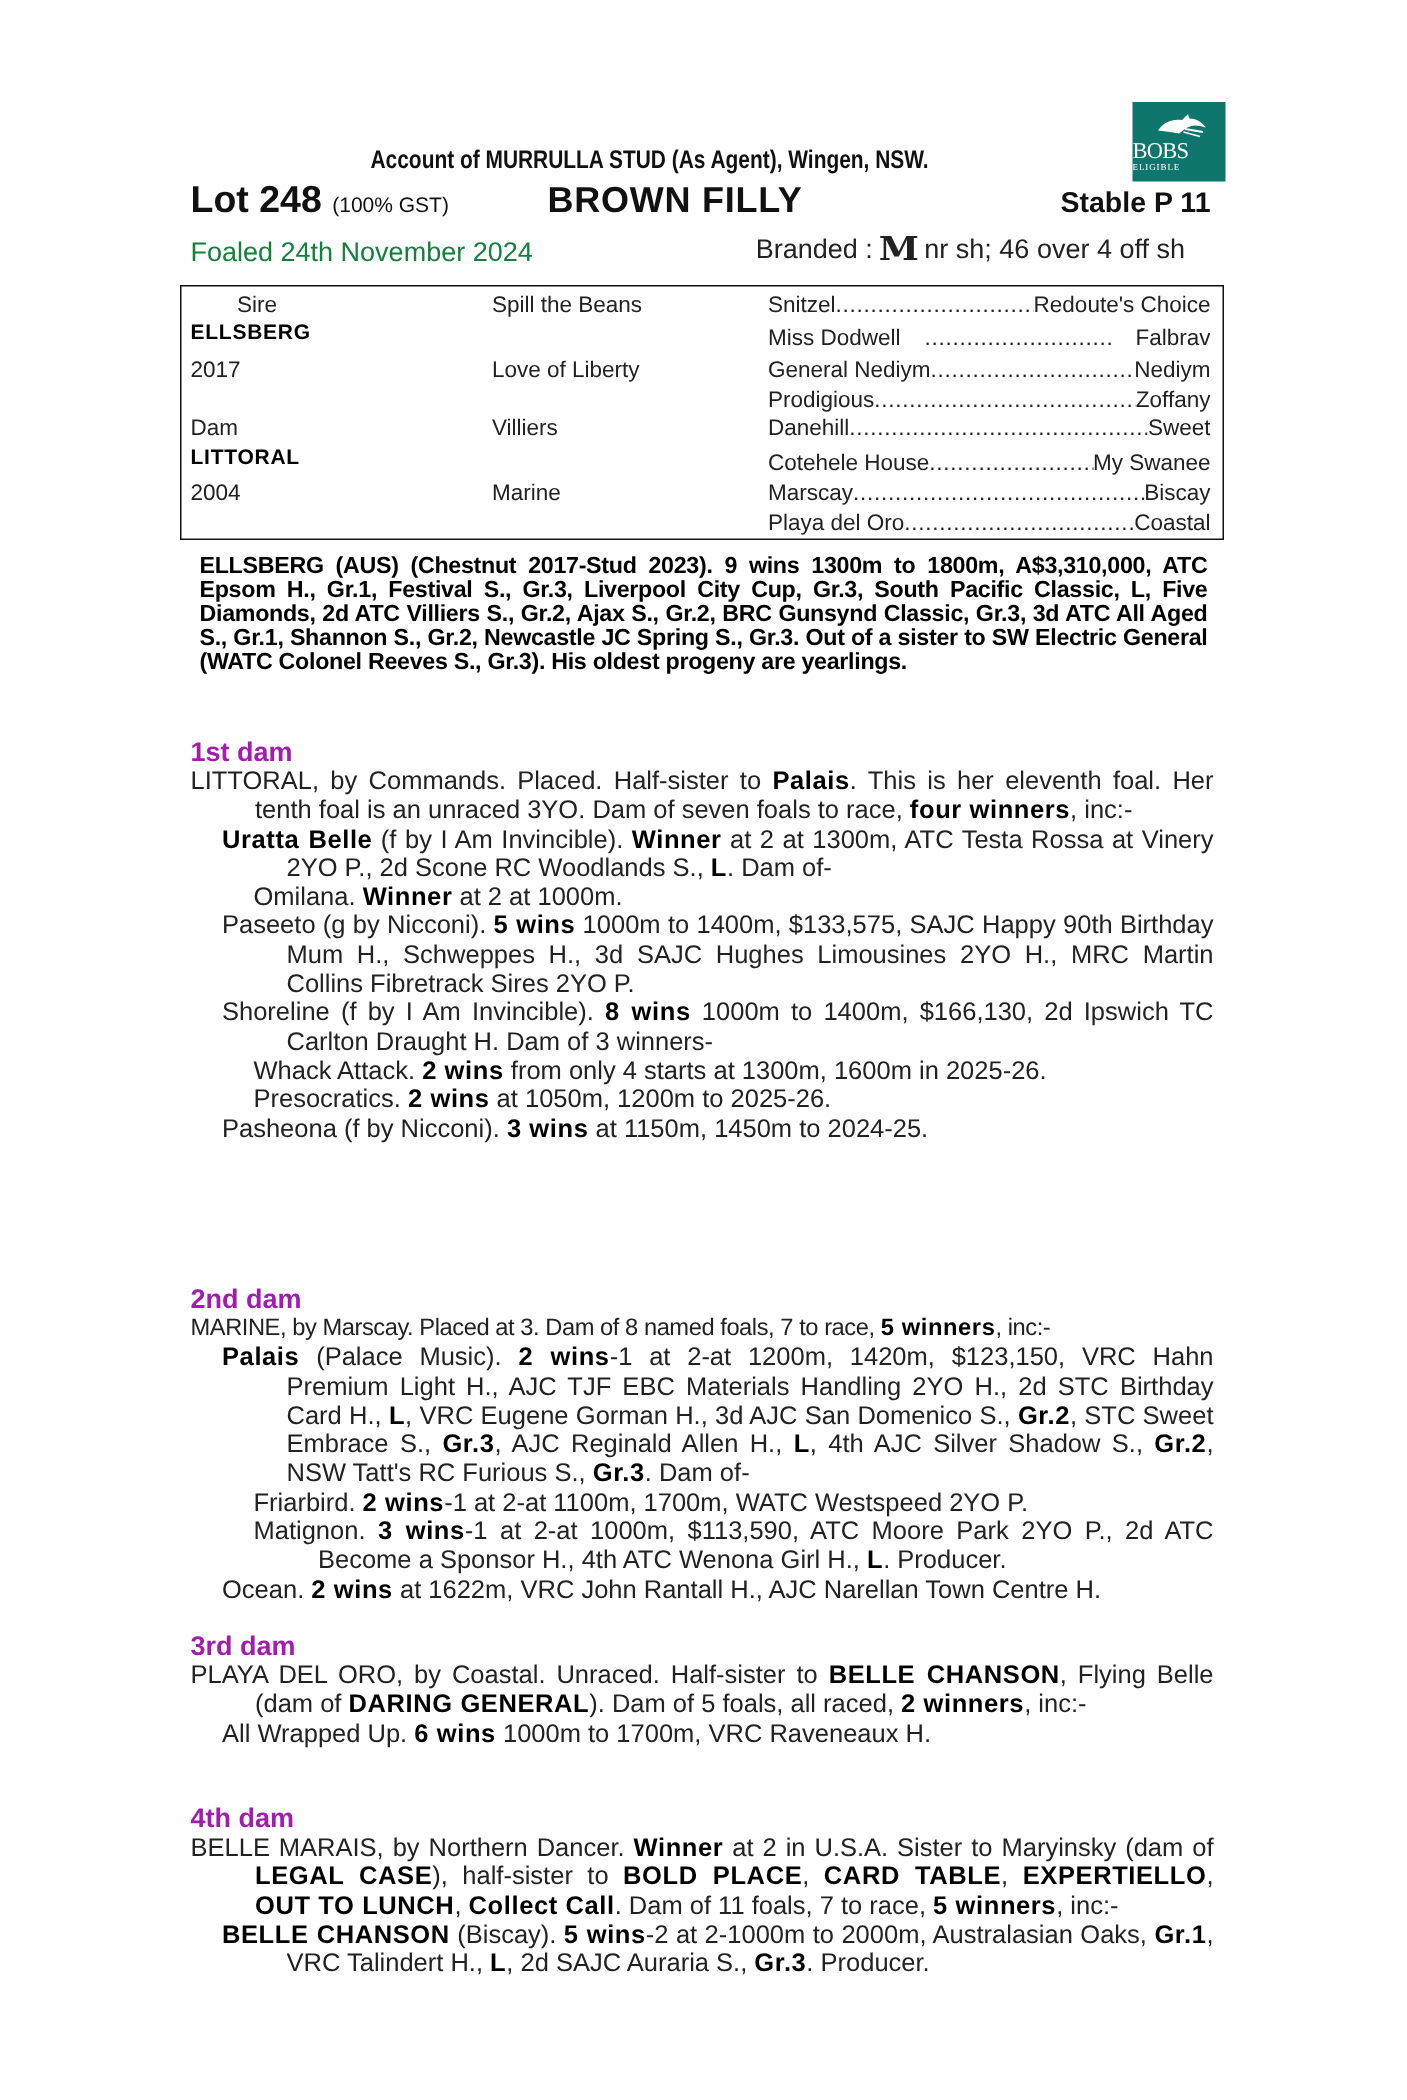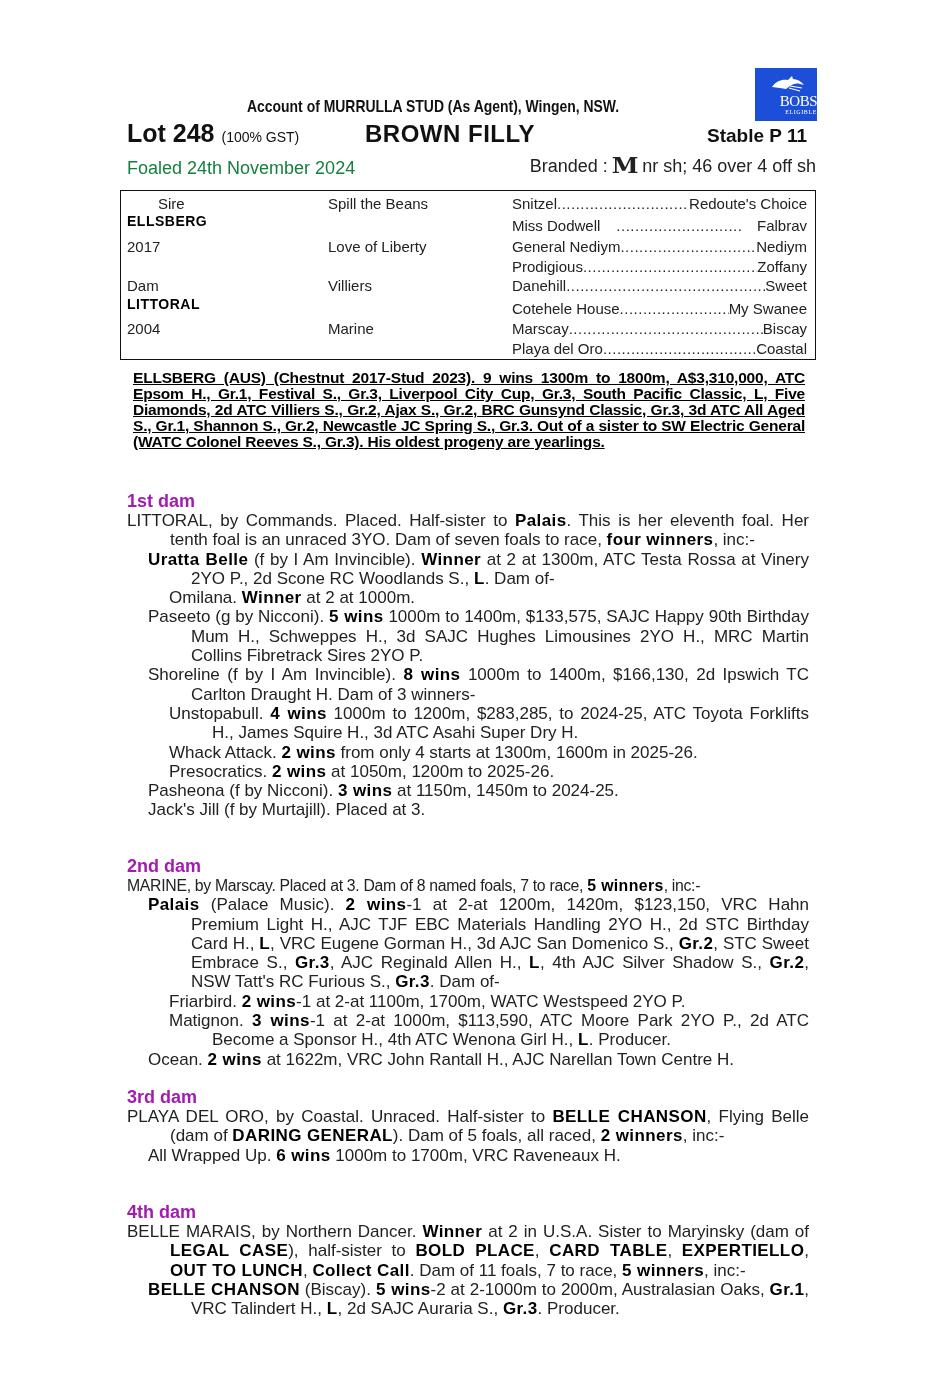--- a/index.html
+++ b/index.html
@@ -1,37 +1,37 @@
 <!DOCTYPE html>
 <html><head>
 <meta charset="utf-8">
 <style>
   html, body { margin: 0; padding: 0; background: #ffffff; }
   body { width: 938px; height: 1400px; position: relative; color: #111; font-family: "Liberation Sans", sans-serif; overflow: hidden; }
   .page { position: absolute; left: 0; top: 0; width: 938px; height: 1400px; }
-  .logo { position: absolute; left: 755px; top: 68px; width: 62px; height: 53px; background: #1d4ed8; color: #fff; text-align: right; }
+  .logo { position: absolute; left: 755px; top: 68px; width: 62px; height: 53px; background: #0f766e; color: #fff; text-align: left; }
   .logo svg { display: block; margin: 5px auto 0; }
   .logo .bobs { font-family: "Liberation Serif", serif; font-size: 15px; line-height: 14px; letter-spacing: -0.5px; margin-top: 1px; }
   .logo .elig { font-family: "Liberation Serif", serif; font-size: 6px; letter-spacing: 0.6px; line-height: 8px; }
   .account { position: absolute; left: 247px; top: 97px; font-size: 17px; font-weight: bold; transform: scaleX(0.82); transform-origin: left top; white-space: nowrap; }
   .lotline { position: absolute; left: 127px; top: 119px; width: 680px; height: 32px; }
   .lot { position: absolute; left: 0; top: 0; font-size: 25px; font-weight: bold; white-space: nowrap; }
   .gst { font-size: 14px; font-weight: normal; }
   .sex { position: absolute; left: 238px; top: 1px; font-size: 24px; font-weight: bold; letter-spacing: 0.5px; white-space: nowrap; }
   .stable { position: absolute; right: 0; top: 6px; font-size: 19px; font-weight: bold; white-space: nowrap; }
   .foaled { position: absolute; left: 127px; top: 158px; font-size: 18px; color: #15803d; }
-  .branded { position: absolute; right: 122px; top: 156px; font-size: 18px; color: #222; white-space: nowrap; text-align: center; }
+  .branded { position: absolute; right: 148px; top: 156px; font-size: 18px; color: #222; white-space: nowrap; text-align: center; }
   .brand-mark { display: inline-block; font-family: "DejaVu Serif", serif; font-weight: bold; font-size: 22px; line-height: 18px; vertical-align: -1px; transform: scaleX(1.1); }
   .pedigree { position: absolute; left: 120px; top: 190px; width: 696px; height: 170px; border: 1.5px solid #111; box-sizing: border-box; font-size: 15px; color: #222; }
   .ped-cell { position: absolute; white-space: nowrap; }
   .ped-bold { font-weight: bold; font-size: 14px; letter-spacing: 0.5px; color: #000; }
   .ped-g3 { position: absolute; left: 391px; width: 295px; display: flex; white-space: nowrap; overflow: hidden; }
   .ped-g3 .dots { flex: 1; overflow: hidden; white-space: nowrap; letter-spacing: 0.5px; }
   .ped-g3 .dots::after { content: "................................................................................................................"; }
-  .sire-para { position: absolute; left: 133px; top: 370px; width: 672px; font-size: 15.5px; font-weight: 900; line-height: 16px; text-align: justify; letter-spacing: -0.2px; color: #000; text-decoration: underline; }
+  .sire-para { position: absolute; left: 133px; top: 370px; width: 672px; font-size: 15.5px; font-weight: 900; line-height: 16px; text-align: justify; letter-spacing: -0.2px; color: #000; }
   .section { position: absolute; left: 127px; width: 682px; font-size: 17px; line-height: 19.3px; color: #222; }
   .section h3 { margin: 0; font-size: 18px; line-height: 20px; font-weight: bold; color: #a21caf; }
   .para { text-align: justify; }
   .hang0 { padding-left: 43px; text-indent: -43px; }
   .hang1 { padding-left: 64px; text-indent: -43px; }
   .hang2 { padding-left: 85px; text-indent: -43px; }
   .b { font-weight: bold; color: #000; letter-spacing: 0.4px; }
   .cond { font-size: 15.8px; letter-spacing: -0.3px; }
 </style>
 </head>
@@ -120,25 +120,23 @@
 
   <div class="sire-para">ELLSBERG (AUS) (Chestnut 2017-Stud 2023). 9 wins 1300m to 1800m, A$3,310,000, ATC Epsom H., Gr.1, Festival S., Gr.3, Liverpool City Cup, Gr.3, South Pacific Classic, L, Five Diamonds, 2d ATC Villiers S., Gr.2, Ajax S., Gr.2, BRC Gunsynd Classic, Gr.3, 3d ATC All Aged S., Gr.1, Shannon S., Gr.2, Newcastle JC Spring S., Gr.3. Out of a sister to SW Electric General (WATC Colonel Reeves S., Gr.3). His oldest progeny are yearlings.</div>
 
   <div class="section" style="top:491px;">
     <h3>1st dam</h3>
     <div class="para hang0"><span>LITTORAL, by Commands. Placed. Half-sister to </span><span class="b">Palais</span><span>. This is her eleventh foal. Her tenth foal is an unraced 3YO. Dam of seven foals to race, </span><span class="b">four winners</span><span>, inc:-</span></div>
     <div class="para hang1"><span class="b">Uratta Belle</span><span> (f by I Am Invincible). </span><span class="b">Winner</span><span> at 2 at 1300m, ATC Testa Rossa at Vinery 2YO P., 2d Scone RC Woodlands S., </span><span class="b">L</span><span>. Dam of-</span></div>
     <div class="para hang2"><span>Omilana. </span><span class="b">Winner</span><span> at 2 at 1000m.</span></div>
     <div class="para hang1"><span>Paseeto (g by Nicconi). </span><span class="b">5 wins</span><span> 1000m to 1400m, $133,575, SAJC Happy 90th Birthday Mum H., Schweppes H., 3d SAJC Hughes Limousines 2YO H., MRC Martin Collins Fibretrack Sires 2YO P.</span></div>
     <div class="para hang1"><span>Shoreline (f by I Am Invincible). </span><span class="b">8 wins</span><span> 1000m to 1400m, $166,130, 2d Ipswich TC Carlton Draught H. Dam of 3 winners-</span></div>
-    <div class="para hang2"><span>Unstopabull. </span><span class="b">4 wins</span><span> 1000m to 1200m, $283,285, to 2024-25, ATC Toyota Forklifts H., James Squire H., 3d ATC Asahi Super Dry H.</span></div>
     <div class="para hang2"><span>Whack Attack. </span><span class="b">2 wins</span><span> from only 4 starts at 1300m, 1600m in 2025-26.</span></div>
     <div class="para hang2"><span>Presocratics. </span><span class="b">2 wins</span><span> at 1050m, 1200m to 2025-26.</span></div>
     <div class="para hang1"><span>Pasheona (f by Nicconi). </span><span class="b">3 wins</span><span> at 1150m, 1450m to 2024-25.</span></div>
-    <div class="para hang1"><span>Jack's Jill (f by Murtajill). Placed at 3.</span></div>
   </div>
 
   <div class="section" style="top:856px;">
     <h3>2nd dam</h3>
     <div class="para hang0 cond"><span>MARINE, by Marscay. Placed at 3. Dam of 8 named foals, 7 to race, </span><span class="b">5 winners</span><span>, inc:-</span></div>
     <div class="para hang1"><span class="b">Palais</span><span> (Palace Music). </span><span class="b">2 wins</span><span>-1 at 2-at 1200m, 1420m, $123,150, VRC Hahn Premium Light H., AJC TJF EBC Materials Handling 2YO H., 2d STC Birthday Card H., </span><span class="b">L</span><span>, VRC Eugene Gorman H., 3d AJC San Domenico S., </span><span class="b">Gr.2</span><span>, STC Sweet Embrace S., </span><span class="b">Gr.3</span><span>, AJC Reginald Allen H., </span><span class="b">L</span><span>, 4th AJC Silver Shadow S., </span><span class="b">Gr.2</span><span>, NSW Tatt's RC Furious S., </span><span class="b">Gr.3</span><span>. Dam of-</span></div>
     <div class="para hang2"><span>Friarbird. </span><span class="b">2 wins</span><span>-1 at 2-at 1100m, 1700m, WATC Westspeed 2YO P.</span></div>
     <div class="para hang2"><span>Matignon. </span><span class="b">3 wins</span><span>-1 at 2-at 1000m, $113,590, ATC Moore Park 2YO P., 2d ATC Become a Sponsor H., 4th ATC Wenona Girl H., </span><span class="b">L</span><span>. Producer.</span></div>
     <div class="para hang1"><span>Ocean. </span><span class="b">2 wins</span><span> at 1622m, VRC John Rantall H., AJC Narellan Town Centre H.</span></div>
   </div>

